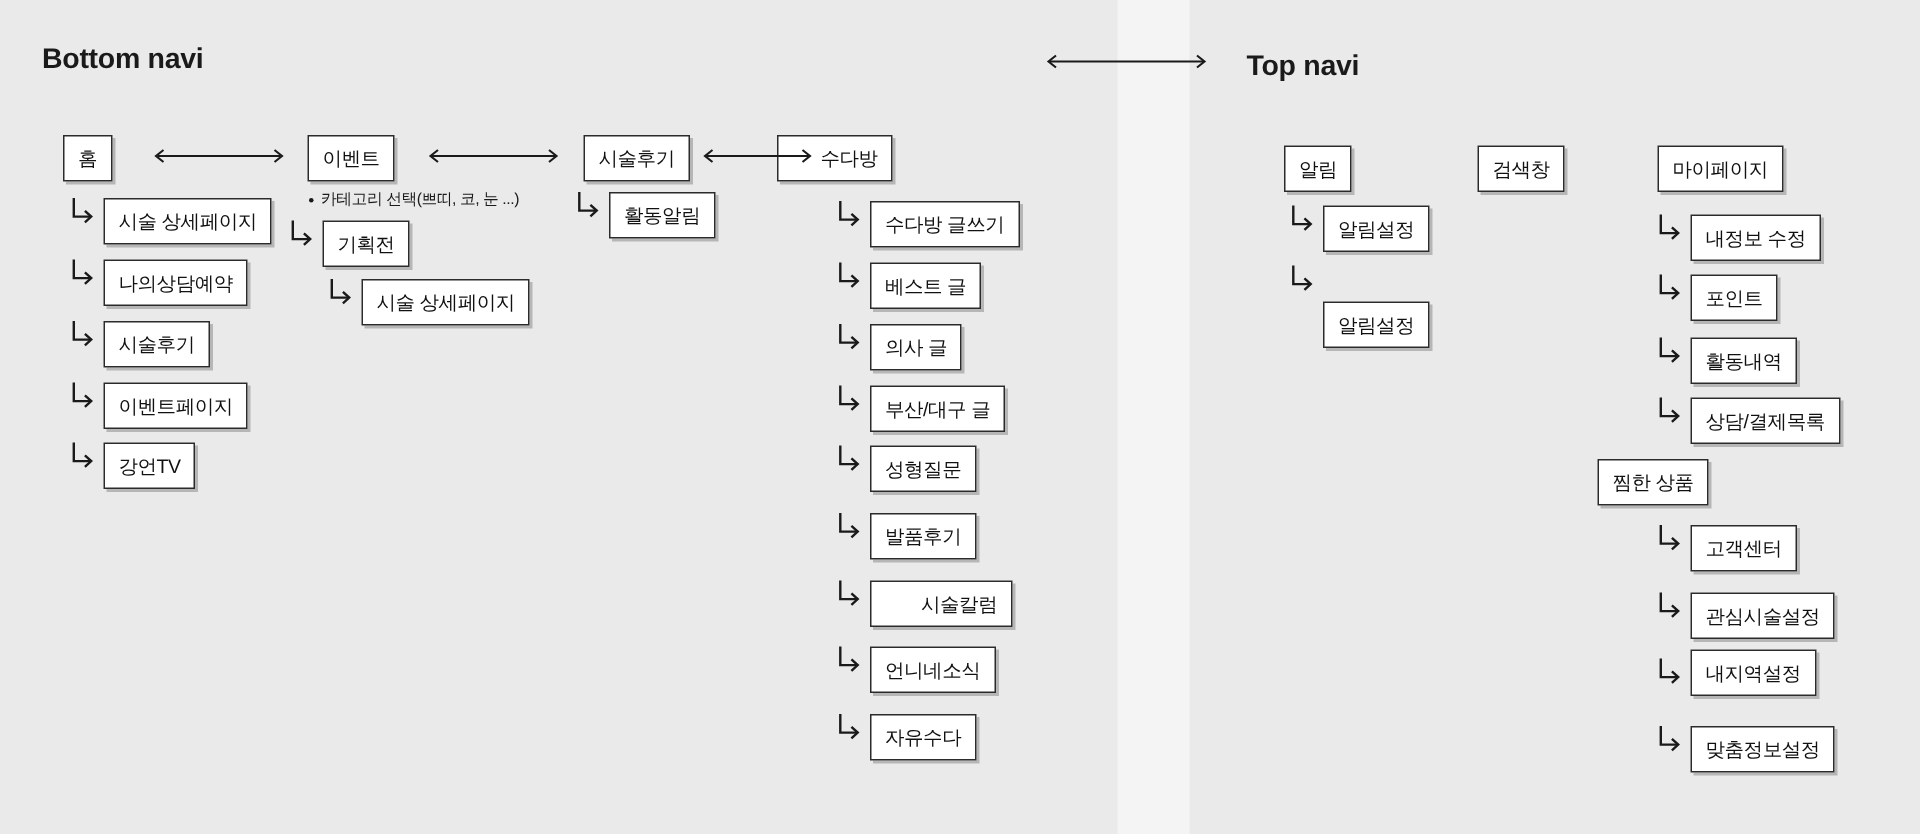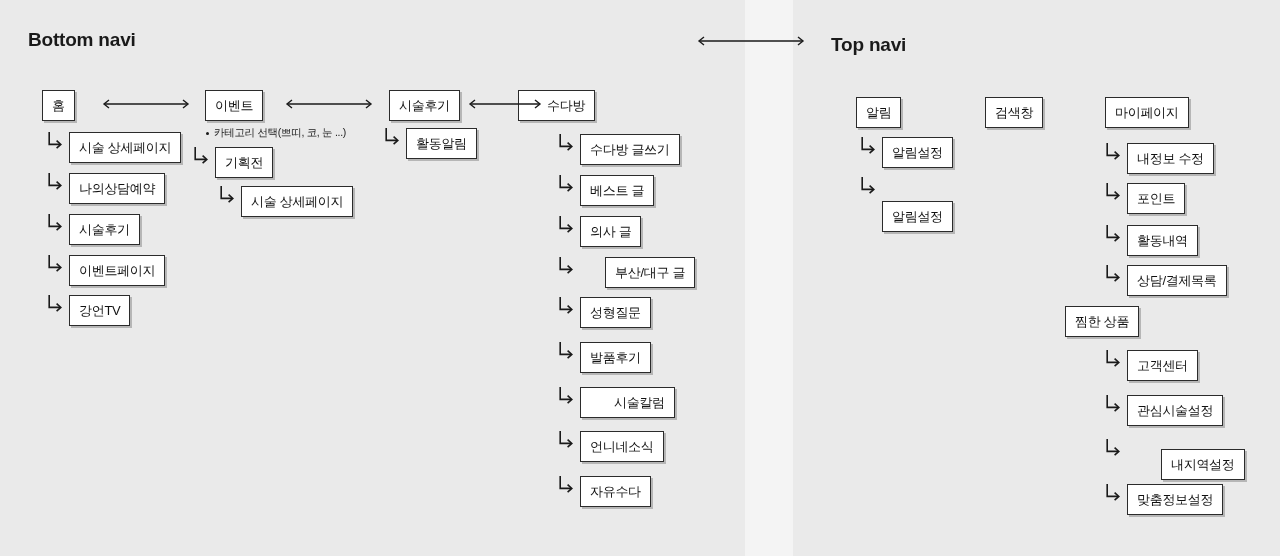--- a/index.html
+++ b/index.html
@@ -224,21 +224,21 @@
           <path d="M9.6 10.6 L13.8 14.4 L9.6 18.2" fill="none" stroke="#1a1a1a" stroke-width="1.6" stroke-linejoin="miter"></path>
         </svg>
       </div>
       <div class="node" style="left: 580px; top: 216px;">의사 글</div>
       <div class="elbow" style="left: 558px; top: 255px;">
         <svg width="16" height="22" viewBox="0 0 16 22">
           <path d="M2.2 2 L2.2 14.4 L13 14.4" fill="none" stroke="#1a1a1a" stroke-width="1.6"></path>
           <path d="M9.6 10.6 L13.8 14.4 L9.6 18.2" fill="none" stroke="#1a1a1a" stroke-width="1.6" stroke-linejoin="miter"></path>
         </svg>
       </div>
-      <div class="node" style="left: 580px; top: 257px; margin-left: 25px;">부산/대구 글</div>
+      <div class="node" style="left: 580px; top: 257px;">부산/대구 글</div>
       <div class="elbow" style="left: 558px; top: 295px;">
         <svg width="16" height="22" viewBox="0 0 16 22">
           <path d="M2.2 2 L2.2 14.4 L13 14.4" fill="none" stroke="#1a1a1a" stroke-width="1.6"></path>
           <path d="M9.6 10.6 L13.8 14.4 L9.6 18.2" fill="none" stroke="#1a1a1a" stroke-width="1.6" stroke-linejoin="miter"></path>
         </svg>
       </div>
       <div class="node" style="left: 580px; top: 297px;">성형질문</div>
       <div class="elbow" style="left: 558px; top: 340px;">
         <svg width="16" height="22" viewBox="0 0 16 22">
           <path d="M2.2 2 L2.2 14.4 L13 14.4" fill="none" stroke="#1a1a1a" stroke-width="1.6"></path>
@@ -332,21 +332,21 @@
           <path d="M9.6 10.6 L13.8 14.4 L9.6 18.2" fill="none" stroke="#1a1a1a" stroke-width="1.6" stroke-linejoin="miter"></path>
         </svg>
       </div>
       <div class="node" style="left: 1127px; top: 395px;">관심시술설정</div>
       <div class="elbow" style="left: 1105px; top: 437px;">
         <svg width="16" height="22" viewBox="0 0 16 22">
           <path d="M2.2 2 L2.2 14.4 L13 14.4" fill="none" stroke="#1a1a1a" stroke-width="1.6"></path>
           <path d="M9.6 10.6 L13.8 14.4 L9.6 18.2" fill="none" stroke="#1a1a1a" stroke-width="1.6" stroke-linejoin="miter"></path>
         </svg>
       </div>
-      <div class="node" style="left: 1127px; top: 449px; margin-left: 34px;">내지역설정</div>
+      <div class="node" style="left: 1127px; top: 433px;">내지역설정</div>
       <div class="elbow" style="left: 1105px; top: 482px;">
         <svg width="16" height="22" viewBox="0 0 16 22">
           <path d="M2.2 2 L2.2 14.4 L13 14.4" fill="none" stroke="#1a1a1a" stroke-width="1.6"></path>
           <path d="M9.6 10.6 L13.8 14.4 L9.6 18.2" fill="none" stroke="#1a1a1a" stroke-width="1.6" stroke-linejoin="miter"></path>
         </svg>
       </div>
       <div class="node" style="left: 1127px; top: 484px;">맞춤정보설정</div>
       <div class="dbl-arrow" style="left: 695px; top: 34px; width: 112px;">
         <svg width="112" height="14" viewBox="0 0 112 14">
           <line x1="5" y1="7" x2="107" y2="7" stroke="#1a1a1a" stroke-width="1.4"></line>

